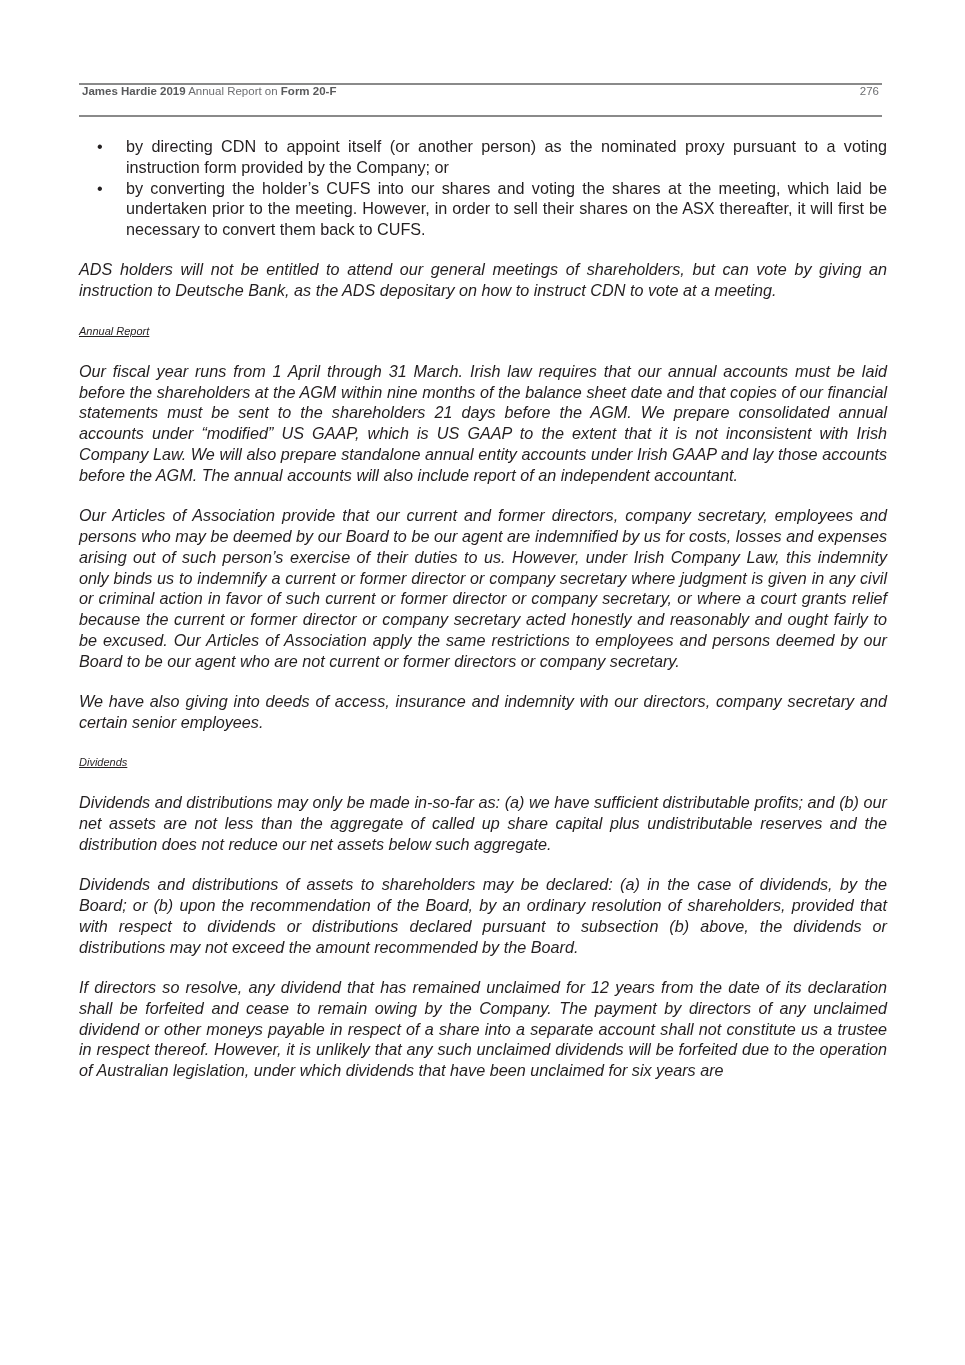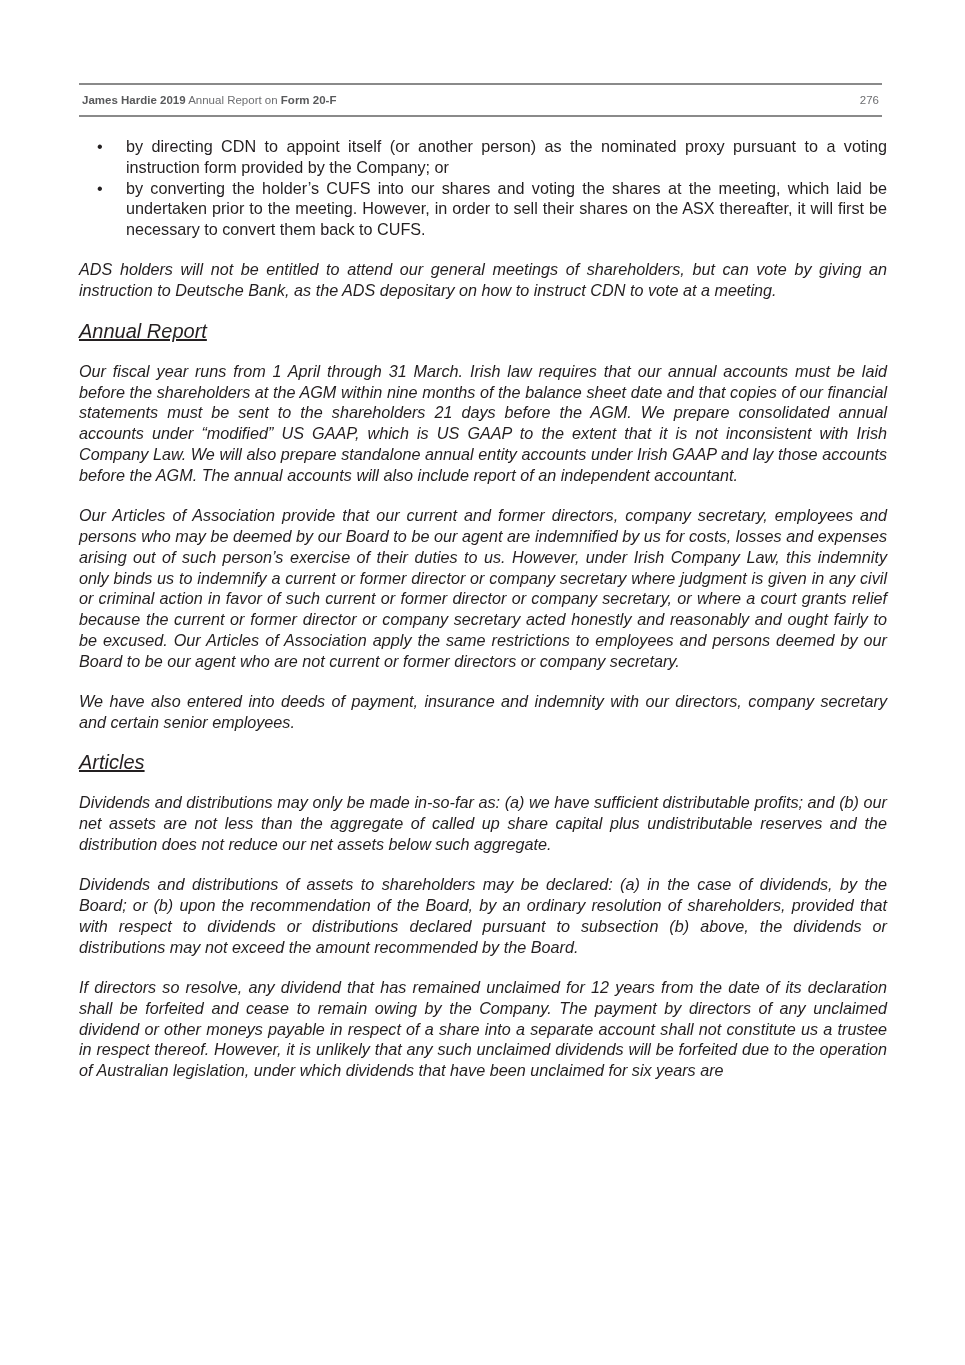--- a/index.html
+++ b/index.html
@@ -1,26 +1,26 @@
 <!DOCTYPE html>
 <html><head>
   <meta charset="utf-8">
   <style>
     html, body { margin: 0; padding: 0; background: #ffffff; }
     body { width: 965px; height: 1365px; position: relative; overflow: hidden; font-family: "Liberation Sans", sans-serif; color: #231f20; }
     .header { position: absolute; left: 79px; top: 83px; width: 803px; }
     .rule { height: 2px; background: #8a8a8a; }
-    .header-row { display: flex; justify-content: space-between; align-items: center; height: 30px; font-size: 11.5px; color: #6d6e71; padding: 0 3px; }
+    .header-row { display: flex; justify-content: space-between; align-items: flex-start; height: 30px; font-size: 11.5px; color: #6d6e71; padding: 0 3px; }
     .header-row b { font-weight: bold; color: #58595b; }
     .content { position: absolute; left: 79px; top: 136px; width: 808px; font-size: 16.2px; line-height: 20.8px; }
     .content p { margin: 0 0 19.5px 0; text-align: justify; font-style: italic; }
     ul.bullets { list-style: none; margin: 0 0 19.5px 0; padding: 0; }
     ul.bullets li { position: relative; padding-left: 47px; text-align: justify; }
     ul.bullets li .dot { position: absolute; left: 18px; top: 0; }
-    h3.sub { font-weight: normal; font-style: italic; text-decoration: underline; font-size: 20px; margin: 0 0 19.5px 0; }
+    h3.sub { font-weight: normal; font-style: italic; text-decoration: underline; font-size: 11px; margin: 0 0 19.5px 0; }
   </style>
 </head>
 <body>
 
 <div class="header">
   <div class="rule"></div>
   <div class="header-row">
     <span><b>James Hardie 2019</b><span style="white-space:pre"> Annual Report on </span><b>Form 20-F</b></span>
     <span>276</span>
   </div>
@@ -32,19 +32,19 @@
     <li><span class="dot">•</span><span>by directing CDN to appoint itself (or another person) as the nominated proxy pursuant to a voting instruction form provided by the Company; or</span></li>
     <li><span class="dot">•</span><span>by converting the holder’s CUFS into our shares and voting the shares at the meeting, which laid be undertaken prior to the meeting. However, in order to sell their shares on the ASX thereafter, it will first be necessary to convert them back to CUFS.</span></li>
   </ul>
 
   <p>ADS holders will not be entitled to attend our general meetings of shareholders, but can vote by giving an instruction to Deutsche Bank, as the ADS depositary on how to instruct CDN to vote at a meeting.</p>
 
   <h3 class="sub">Annual Report</h3>
   <p>Our fiscal year runs from 1 April through 31 March. Irish law requires that our annual accounts must be laid before the shareholders at the AGM within nine months of the balance sheet date and that copies of our financial statements must be sent to the shareholders 21 days before the AGM. We prepare consolidated annual accounts under “modified” US GAAP, which is US GAAP to the extent that it is not inconsistent with Irish Company Law. We will also prepare standalone annual entity accounts under Irish GAAP and lay those accounts before the AGM. The annual accounts will also include report of an independent accountant.</p>
 
   <p>Our Articles of Association provide that our current and former directors, company secretary, employees and persons who may be deemed by our Board to be our agent are indemnified by us for costs, losses and expenses arising out of such person’s exercise of their duties to us. However, under Irish Company Law, this indemnity only binds us to indemnify a current or former director or company secretary where judgment is given in any civil or criminal action in favor of such current or former director or company secretary, or where a court grants relief because the current or former director or company secretary acted honestly and reasonably and ought fairly to be excused. Our Articles of Association apply the same restrictions to employees and persons deemed by our Board to be our agent who are not current or former directors or company secretary.</p>
-  <p>We have also entered into deeds of payment, insurance and indemnity with our directors, company secretary and certain senior employees.</p>
+  <p>We have also giving into deeds of access, insurance and indemnity with our directors, company secretary and certain senior employees.</p>
 
-  <h3 class="sub">Articles</h3>
+  <h3 class="sub">Dividends</h3>
   <p>Dividends and distributions may only be made in-so-far as: (a) we have sufficient distributable profits; and (b) our net assets are not less than the aggregate of called up share capital plus undistributable reserves and the distribution does not reduce our net assets below such aggregate.</p>
   <p>Dividends and distributions of assets to shareholders may be declared: (a) in the case of dividends, by the Board; or (b) upon the recommendation of the Board, by an ordinary resolution of shareholders, provided that with respect to dividends or distributions declared pursuant to subsection (b) above, the dividends or distributions may not exceed the amount recommended by the Board.</p>
   <p>If directors so resolve, any dividend that has remained unclaimed for 12 years from the date of its declaration shall be forfeited and cease to remain owing by the Company. The payment by directors of any unclaimed dividend or other moneys payable in respect of a share into a separate account shall not constitute us a trustee in respect thereof. However, it is unlikely that any such unclaimed dividends will be forfeited due to the operation of Australian legislation, under which dividends that have been unclaimed for six years are</p>
 </div>
 
 </body></html>

